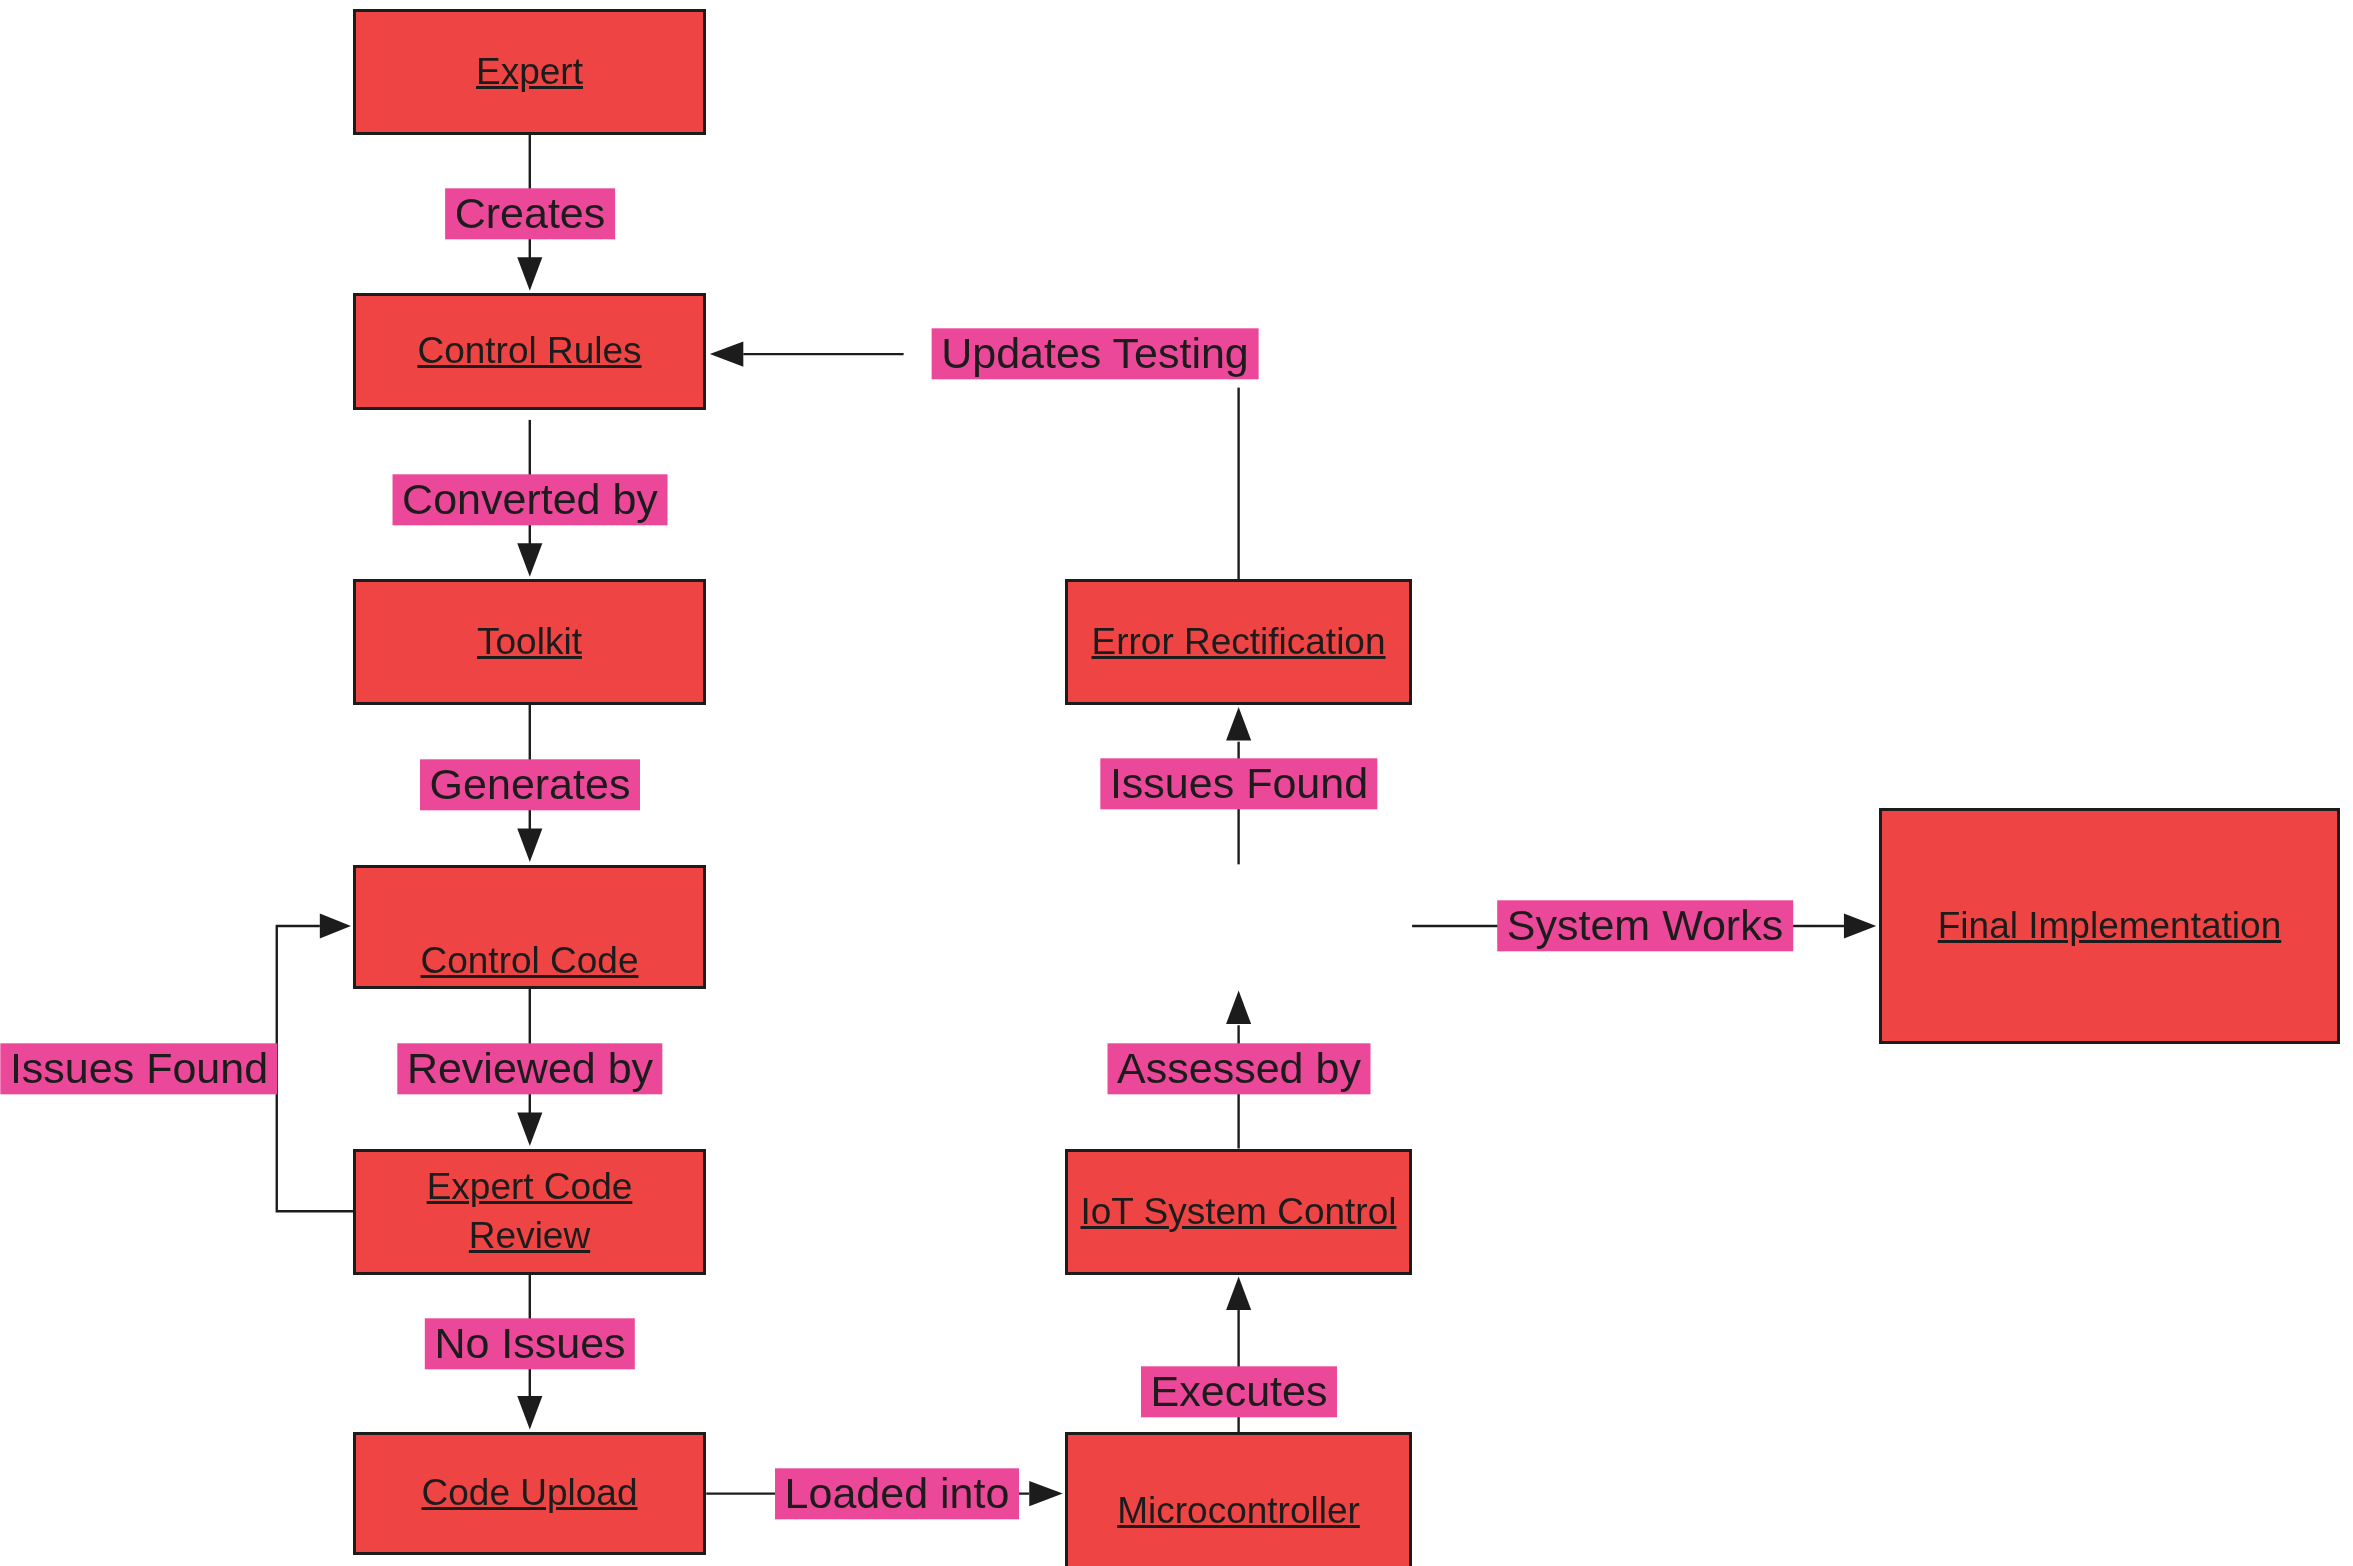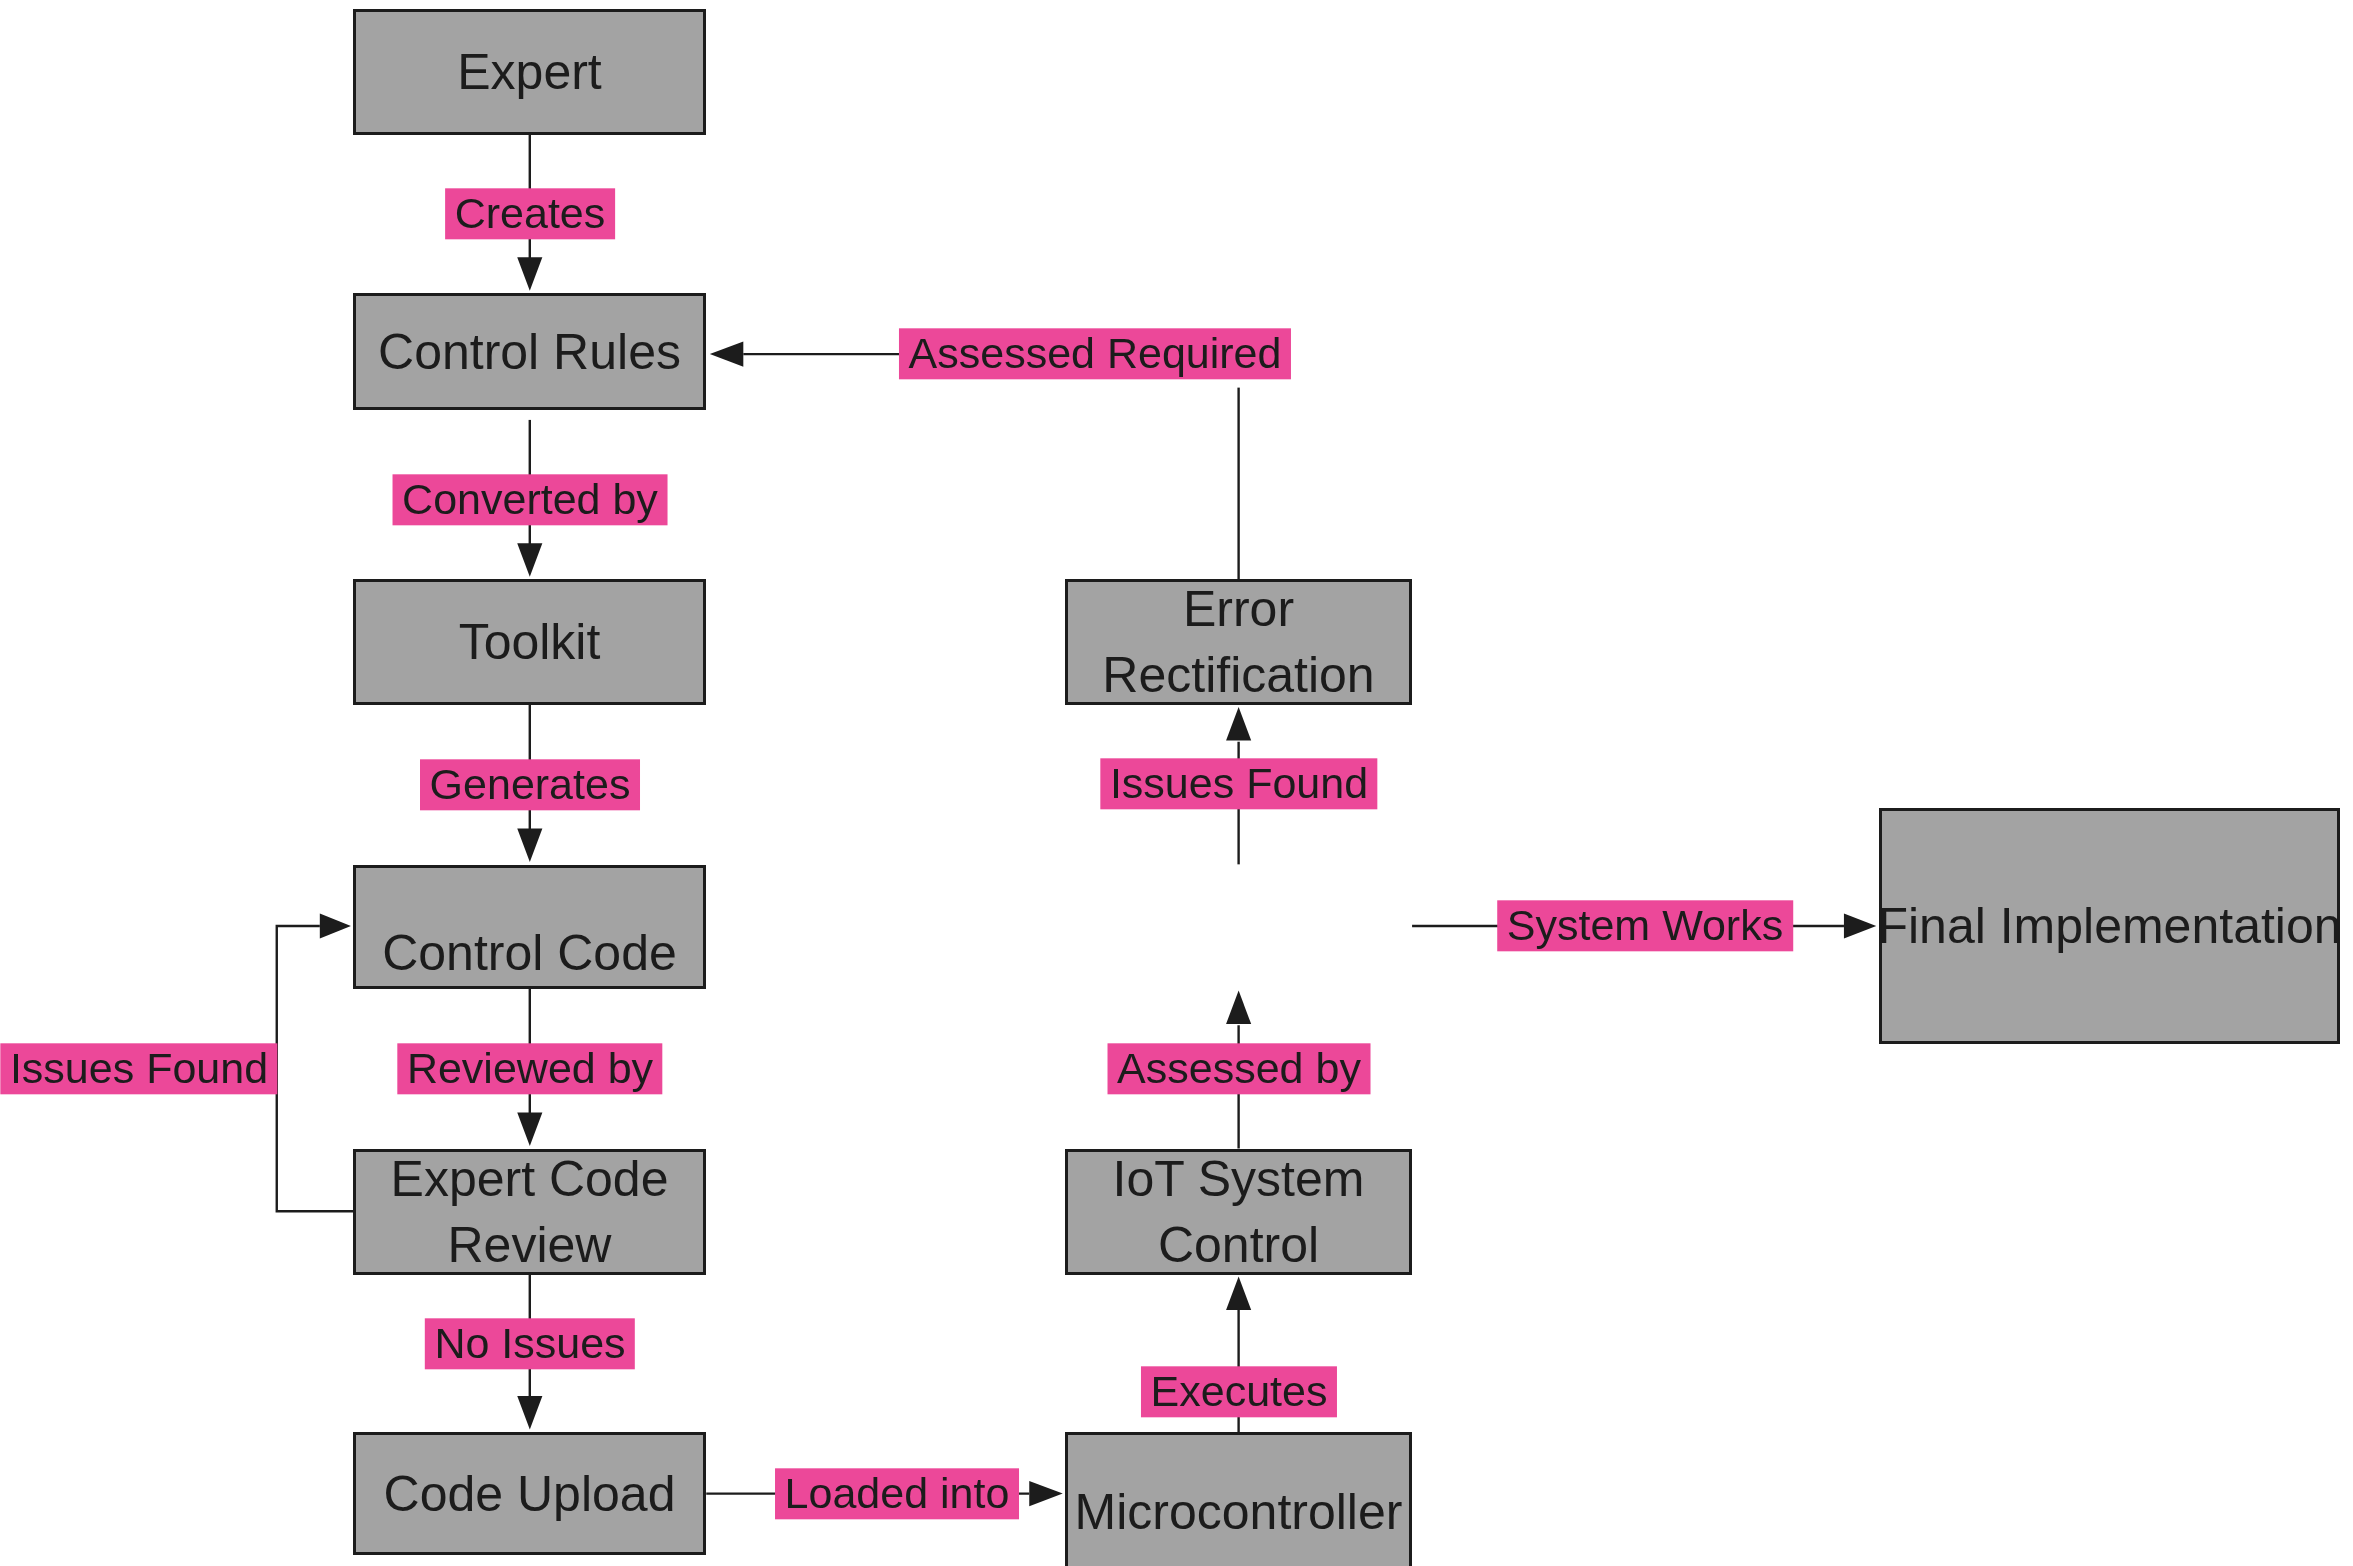--- a/index.html
+++ b/index.html
@@ -29,28 +29,29 @@
     fill: none;
   }
   .wires polygon {
     fill: #1c1c1c;
     stroke: none;
   }
   .node {
     position: absolute;
     box-sizing: border-box;
     border: 3px solid #1c1c1c;
-    background: #a3a3a3;
+    background: #ef4444;
     display: flex;
     align-items: center;
     justify-content: center;
     text-align: center;
-    font-size: 50px;
+    font-size: 37px;
     line-height: 1.32;
     padding: 0 8.4px;
+    text-decoration: underline;
   }
   .elabel {
     position: absolute;
     transform: translate(-50%, -50%);
     background: #ec4899;
     padding: 1.2px 9.6px;
     font-size: 43px;
     white-space: nowrap;
   }
   
@@ -170,17 +171,17 @@
   <div class="elabel l-creates">Creates</div>
   <div class="elabel l-converted-by">Converted by</div>
   <div class="elabel l-generates">Generates</div>
   <div class="elabel l-reviewed-by">Reviewed by</div>
   <div class="elabel l-issues-found-rev">Issues Found</div>
   <div class="elabel l-no-issues">No Issues</div>
   <div class="elabel l-loaded-into">Loaded into</div>
   <div class="elabel l-executes">Executes</div>
   <div class="elabel l-assessed-by">Assessed by</div>
   <div class="elabel l-issues-found-test">Issues Found</div>
-  <div class="elabel l-updates-required">Assessed Required</div>
+  <div class="elabel l-updates-required">Updates Testing</div>
   <div class="elabel l-system-works">System Works</div>
 
 </div>
 
 
 </body></html>

